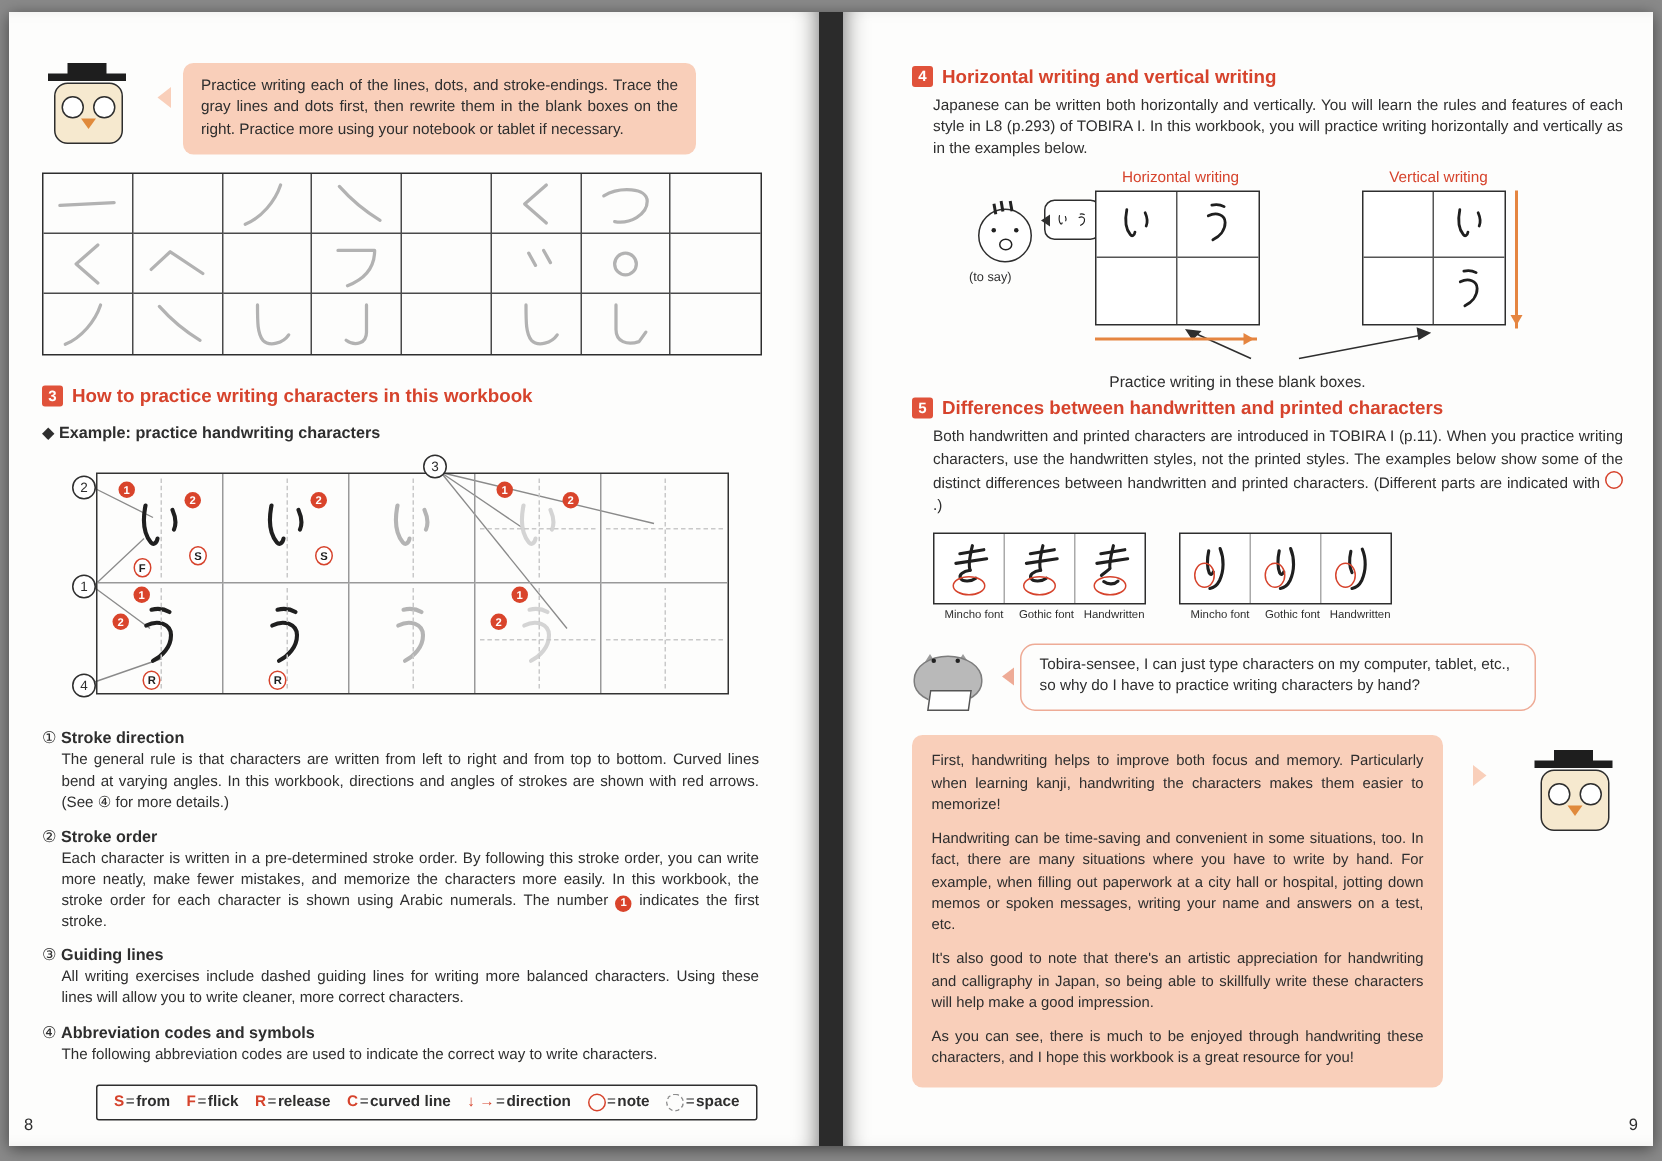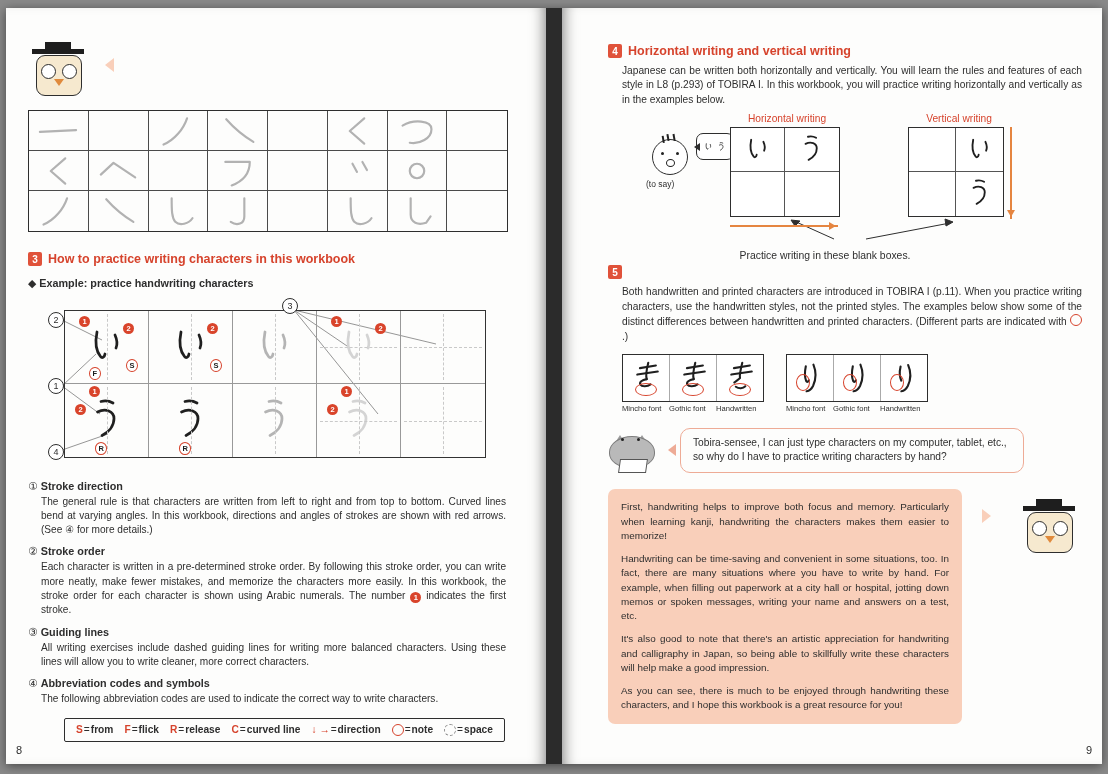--- a/index.html
+++ b/index.html
@@ -111,21 +111,21 @@
   .to-say{position:absolute;font-size:8.5px;}
 
   .font-row{margin:10px 0 0 14px;display:flex;gap:22px;}
   .font-box{display:flex;border:1.5px solid #2e2e2e;background:#fff;width:fit-content;}
   .font-cell{position:relative;width:46px;height:46px;display:flex;align-items:center;justify-content:center;
              border-right:1px solid #aaa;}
   .font-cell:last-child{border-right:none;}
   .red-ellipse{position:absolute;border:1.5px solid #d6432c;border-radius:50%;width:20px;height:11px;left:12px;bottom:5px;}
   .font-group.ri .red-ellipse{width:12px;height:15px;left:9px;bottom:10px;}
   .font-labels{display:flex;font-size:7.6px;margin-top:2px;}
-  .font-labels span{width:47px;text-align:left;}
+  .font-labels span{width:47px;text-align:right;}
 
   .cat-row{margin:13px 0 0 0;display:flex;align-items:center;gap:4px;}
   .cat{position:relative;width:48px;height:48px;flex:0 0 auto;}
   .cat .ear{position:absolute;top:2px;width:0;height:0;border:7px solid transparent;border-bottom:11px solid #9c9c9c;}
   .cat .ear.l{left:5px}.cat .ear.r{left:27px}
   .cat .head{position:absolute;top:10px;left:1px;width:44px;height:30px;background:#b9b9b9;border:1px solid #7d7d7d;
              border-radius:50% 50% 45% 45%;}
   .cat .ceye{position:absolute;top:12px;width:3px;height:3px;background:#222;border-radius:50%;}
   .cat .ceye.l{left:13px}.cat .ceye.r{left:29px}
   .cat .book-prop{position:absolute;bottom:1px;left:11px;width:26px;height:12px;background:#fff;border:1px solid #555;transform:skewX(-8deg);}
@@ -231,20 +231,23 @@
       <div class="owl">
         <span class="hat-top"></span>
         <span class="hat-brim"></span>
         <span class="oface">
           <span class="eye l"></span>
           <span class="eye r"></span>
           <span class="beak"></span>
         </span>
       </div>
       <span class="tail-left"></span>
+      <div class="salmon-box intro-box">
+        <p>Practice writing each of the lines, dots, and stroke-endings. Trace the gray lines and dots first, then rewrite them in the blank boxes on the right. Practice more using your notebook or tablet if necessary.</p>
+      </div>
     </div>
 
     <div class="stroke-grid">
       <div class="sg-cell">
           <svg class="st-svg" viewBox="0 0 60 42">
             <use href="#st-horiz"></use>
           </svg>
         </div>
       <div class="sg-cell"></div>
       <div class="sg-cell">
@@ -559,20 +562,21 @@
             </svg>
           </div>
       </div>
       <div class="arrow-v" style="left:402px;top:14px;height:92px"></div>
 
       <p class="caption">Practice writing in these blank boxes.</p>
     </div>
 
     <div class="sec-head">
       <span class="sec-num">5</span>
+      <h2 class="sec-title">Differences between handwritten and printed characters</h2>
     </div>
     <p class="body-text"><span>Both handwritten and printed characters are introduced in TOBIRA I (p.11). When you practice writing characters, use the handwritten styles, not the printed styles. The examples below show some of the distinct differences between handwritten and printed characters. (Different parts are indicated with</span> <span class="ring red-ring"></span><span>.)</span></p>
 
     <div class="font-row">
       <div class="font-group ki">
         <div class="font-box">
           <div class="font-cell">
               <svg class="kana-f k-black mincho" viewBox="0 0 100 100">
                 <use href="#kana-ki-print"></use>
               </svg>

